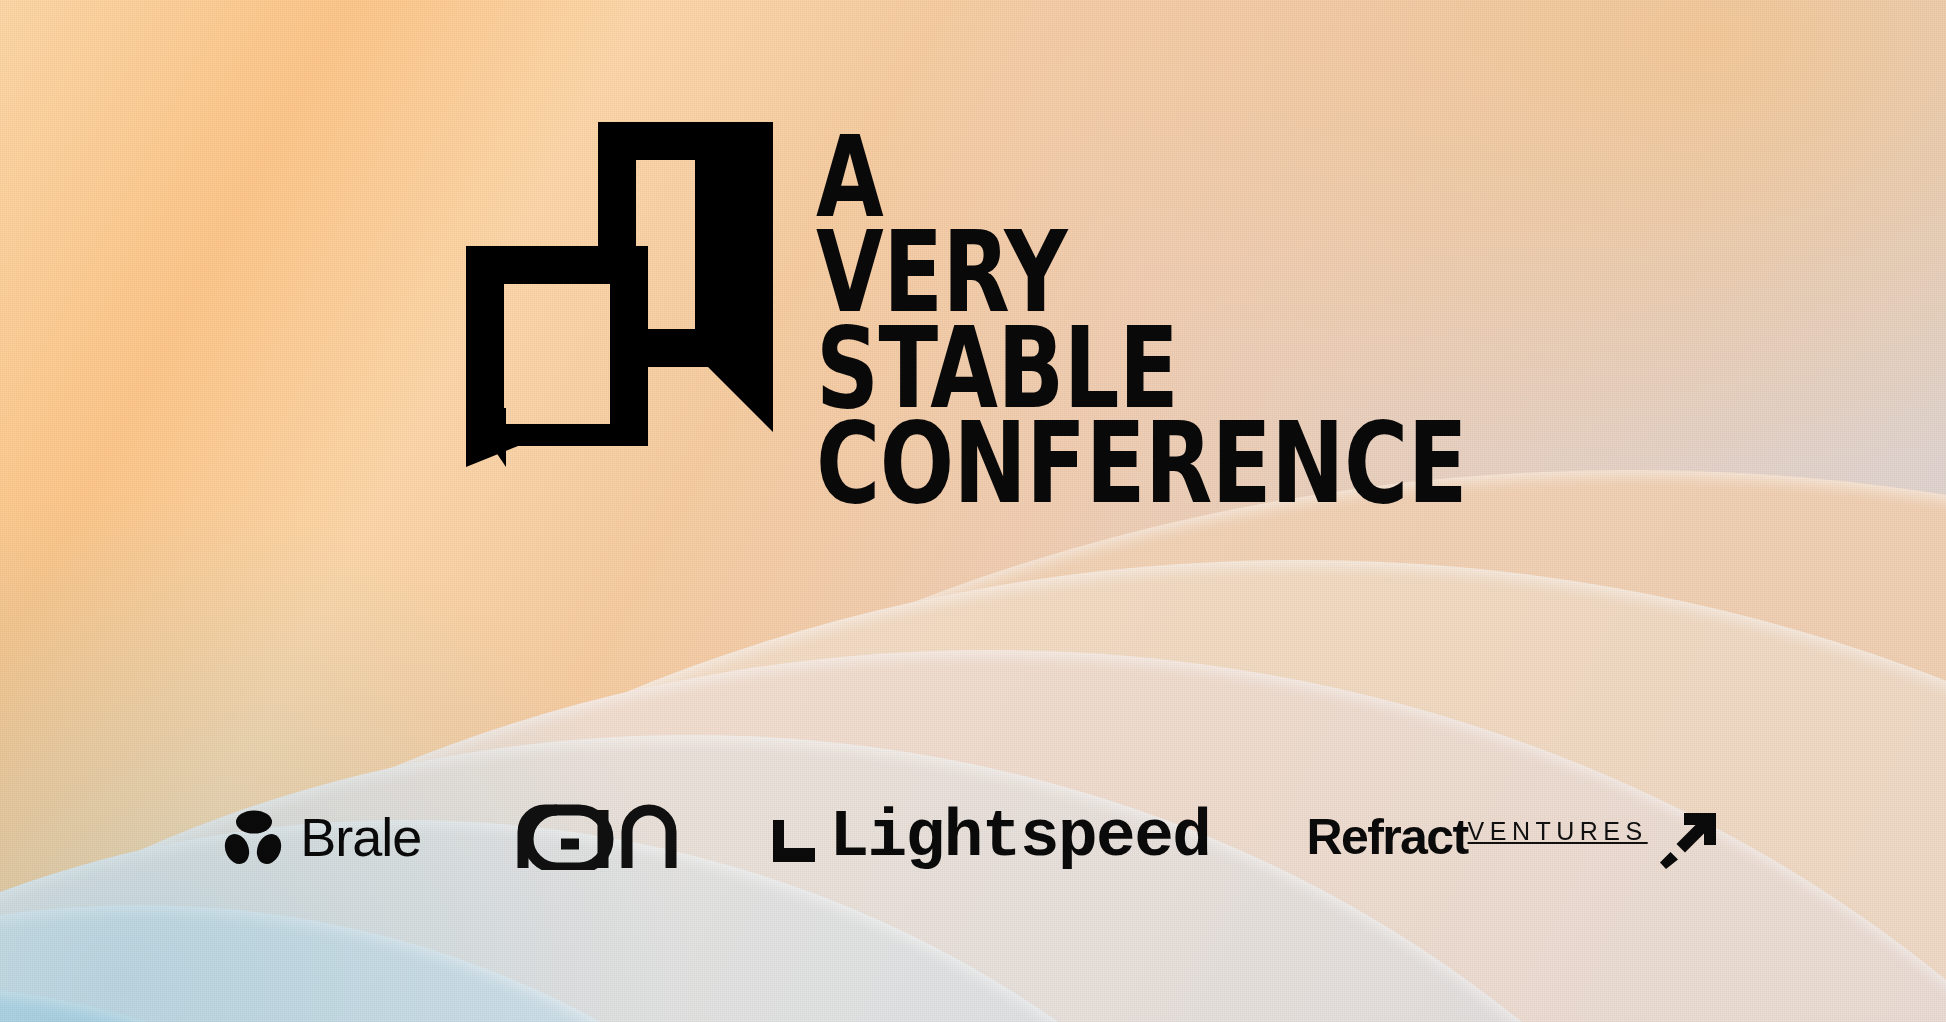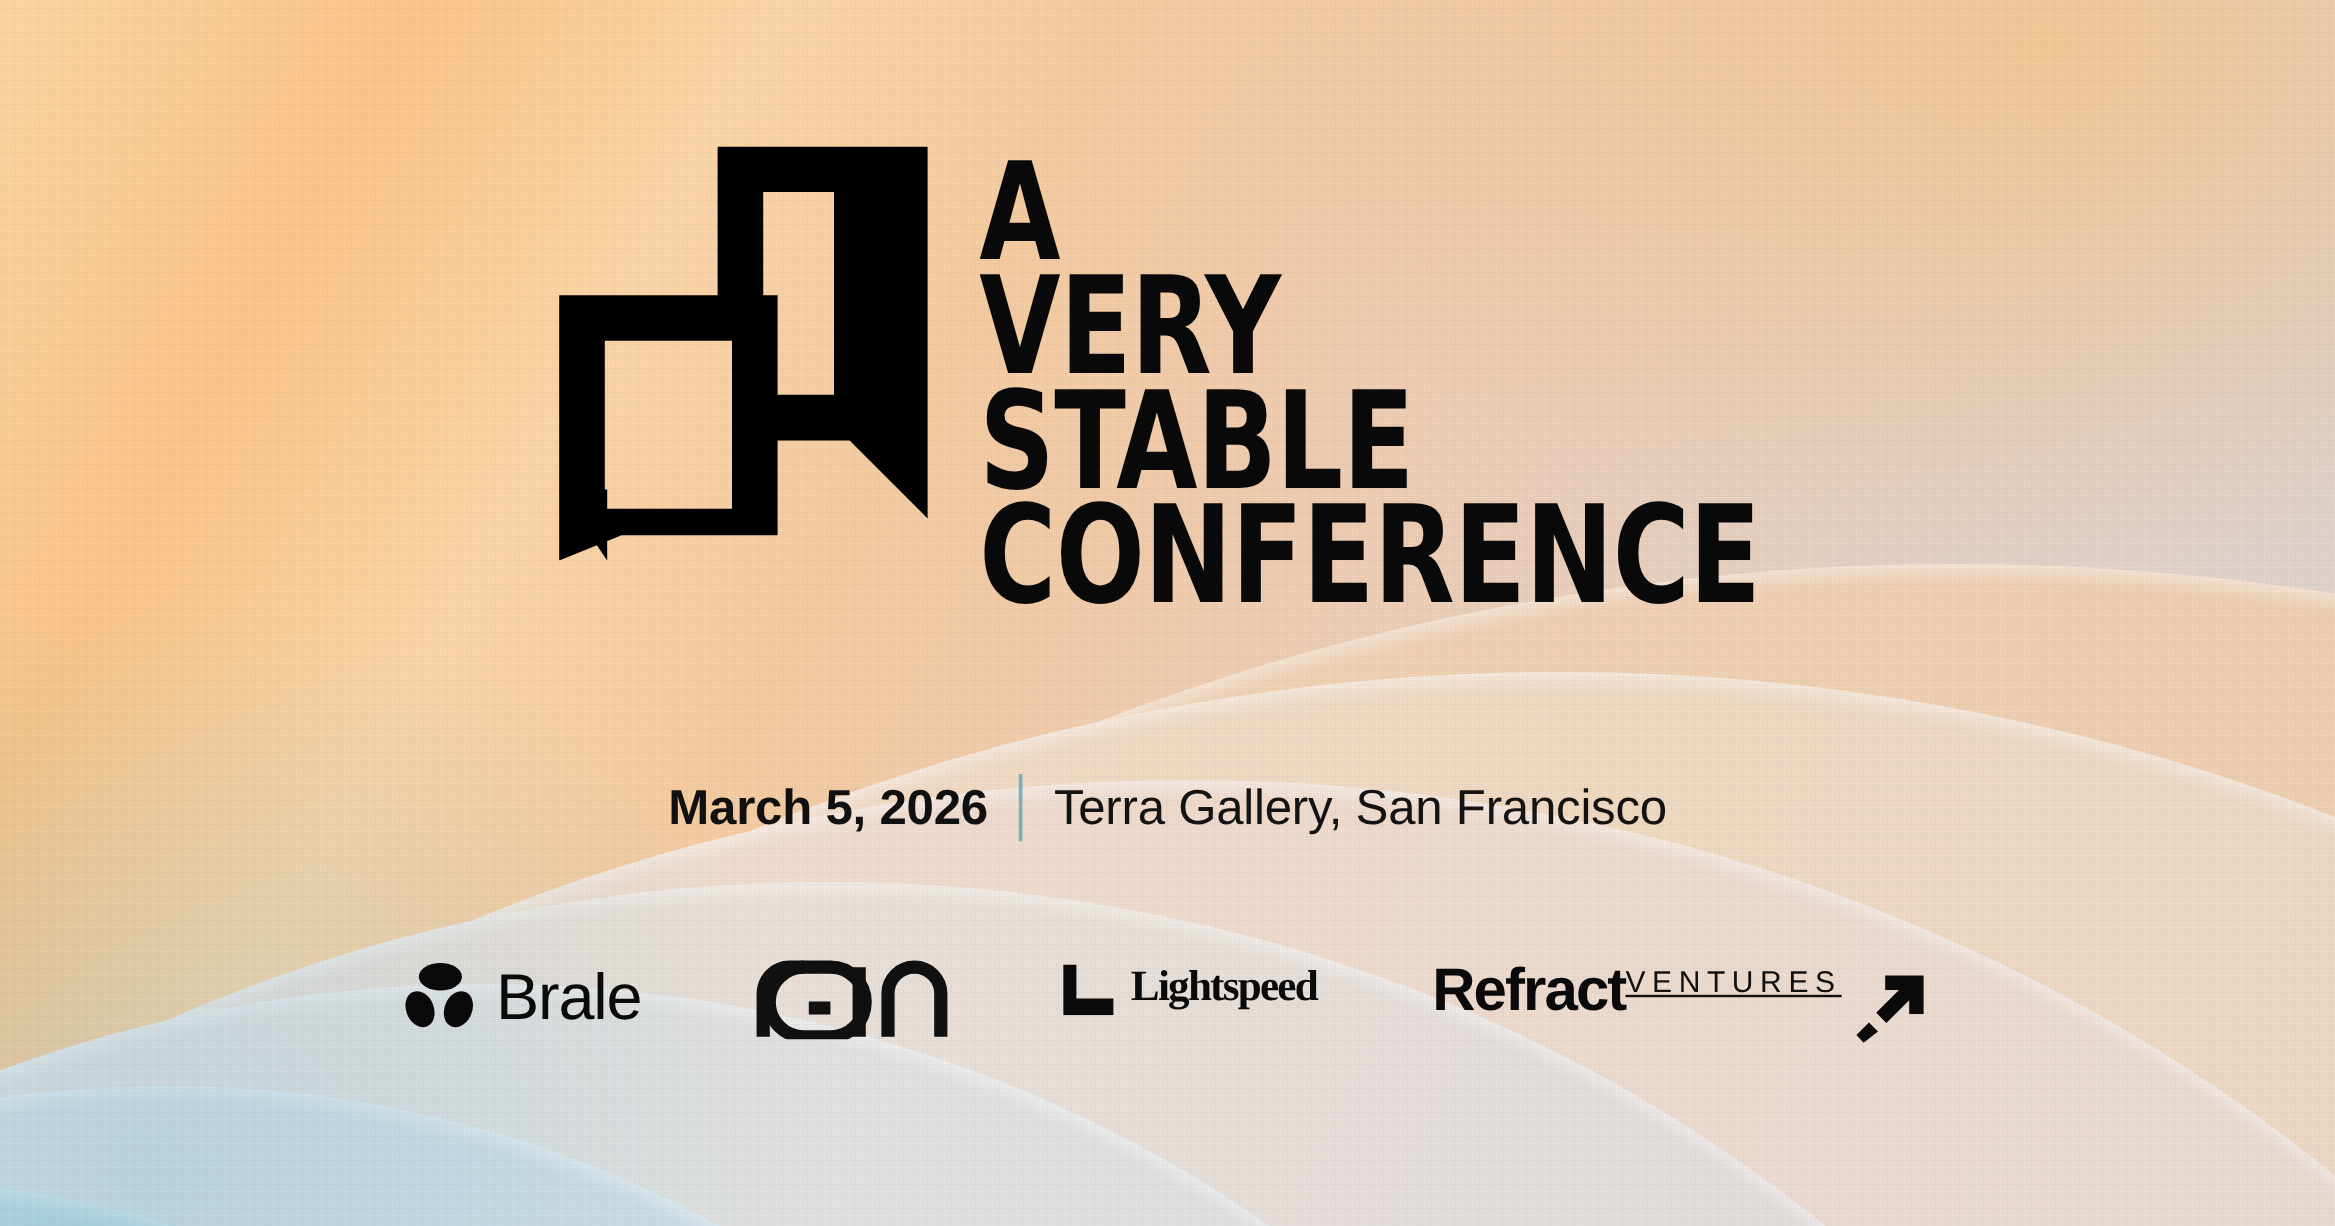--- a/index.html
+++ b/index.html
@@ -155,42 +155,43 @@
     position:absolute;
     left:0; right:0;
     top:800px;
     display:flex;
     align-items:center;
     justify-content:center;
     gap:96px;
   }
   .sponsor {
     display:flex;
+    align-items:center;
     height:74px;
   }
 
   
   #sponsor-brale .mark { width:60px; height:58px; flex:0 0 auto; }
   #sponsor-brale .label {
     margin-left:16px;
     font-size:54px;
     font-weight:500;
     color:#0b0b0b;
     letter-spacing:-1px;
   }
 
   
   #sponsor-rain .mark { width:160px; height:66px; }
 
   
   #sponsor-lightspeed .mark { width:42px; height:46px; flex:0 0 auto; margin-bottom:-4px; }
   #sponsor-lightspeed .label {
     margin-left:14px;
-    font-family:Liberation Serif, serif;
-    font-size:36px;
+    font-family:Liberation Mono, monospace;
+    font-size:66px;
     font-weight:700;
     color:#0b0b0b;
     letter-spacing:-1.5px;
   }
 
   
   #sponsor-refract .stack {
     display:flex;
     flex-direction:row;
     align-items:flex-start;
@@ -276,25 +277,20 @@
       </svg>
 
       <div id="wordmark">
         <span class="title-line" id="title-a">A</span>
         <span class="title-line" id="title-very">VERY</span>
         <span class="title-line" id="title-stable">STABLE</span>
         <span class="title-line" id="title-conf">CONFERENCE</span>
       </div>
     </div>
 
-    <div id="meta-row">
-      <span id="meta-date">March 5, 2026</span>
-      <span id="meta-divider"></span>
-      <span id="meta-venue">Terra Gallery, San Francisco</span>
-    </div>
 
     <div id="sponsor-row">
 
       <div class="sponsor" id="sponsor-brale">
         <svg class="mark" viewBox="0 0 60 58" aria-hidden="true">
           <ellipse cx="30" cy="14" rx="18" ry="11.5" fill="#0b0b0b"></ellipse>
           <ellipse cx="13" cy="41" rx="11.5" ry="15.5" fill="#0b0b0b" transform="rotate(-22 13 41)"></ellipse>
           <ellipse cx="45" cy="41" rx="11.5" ry="15.5" fill="#0b0b0b" transform="rotate(22 45 41)"></ellipse>
         </svg>
         <span class="label">Brale</span>

